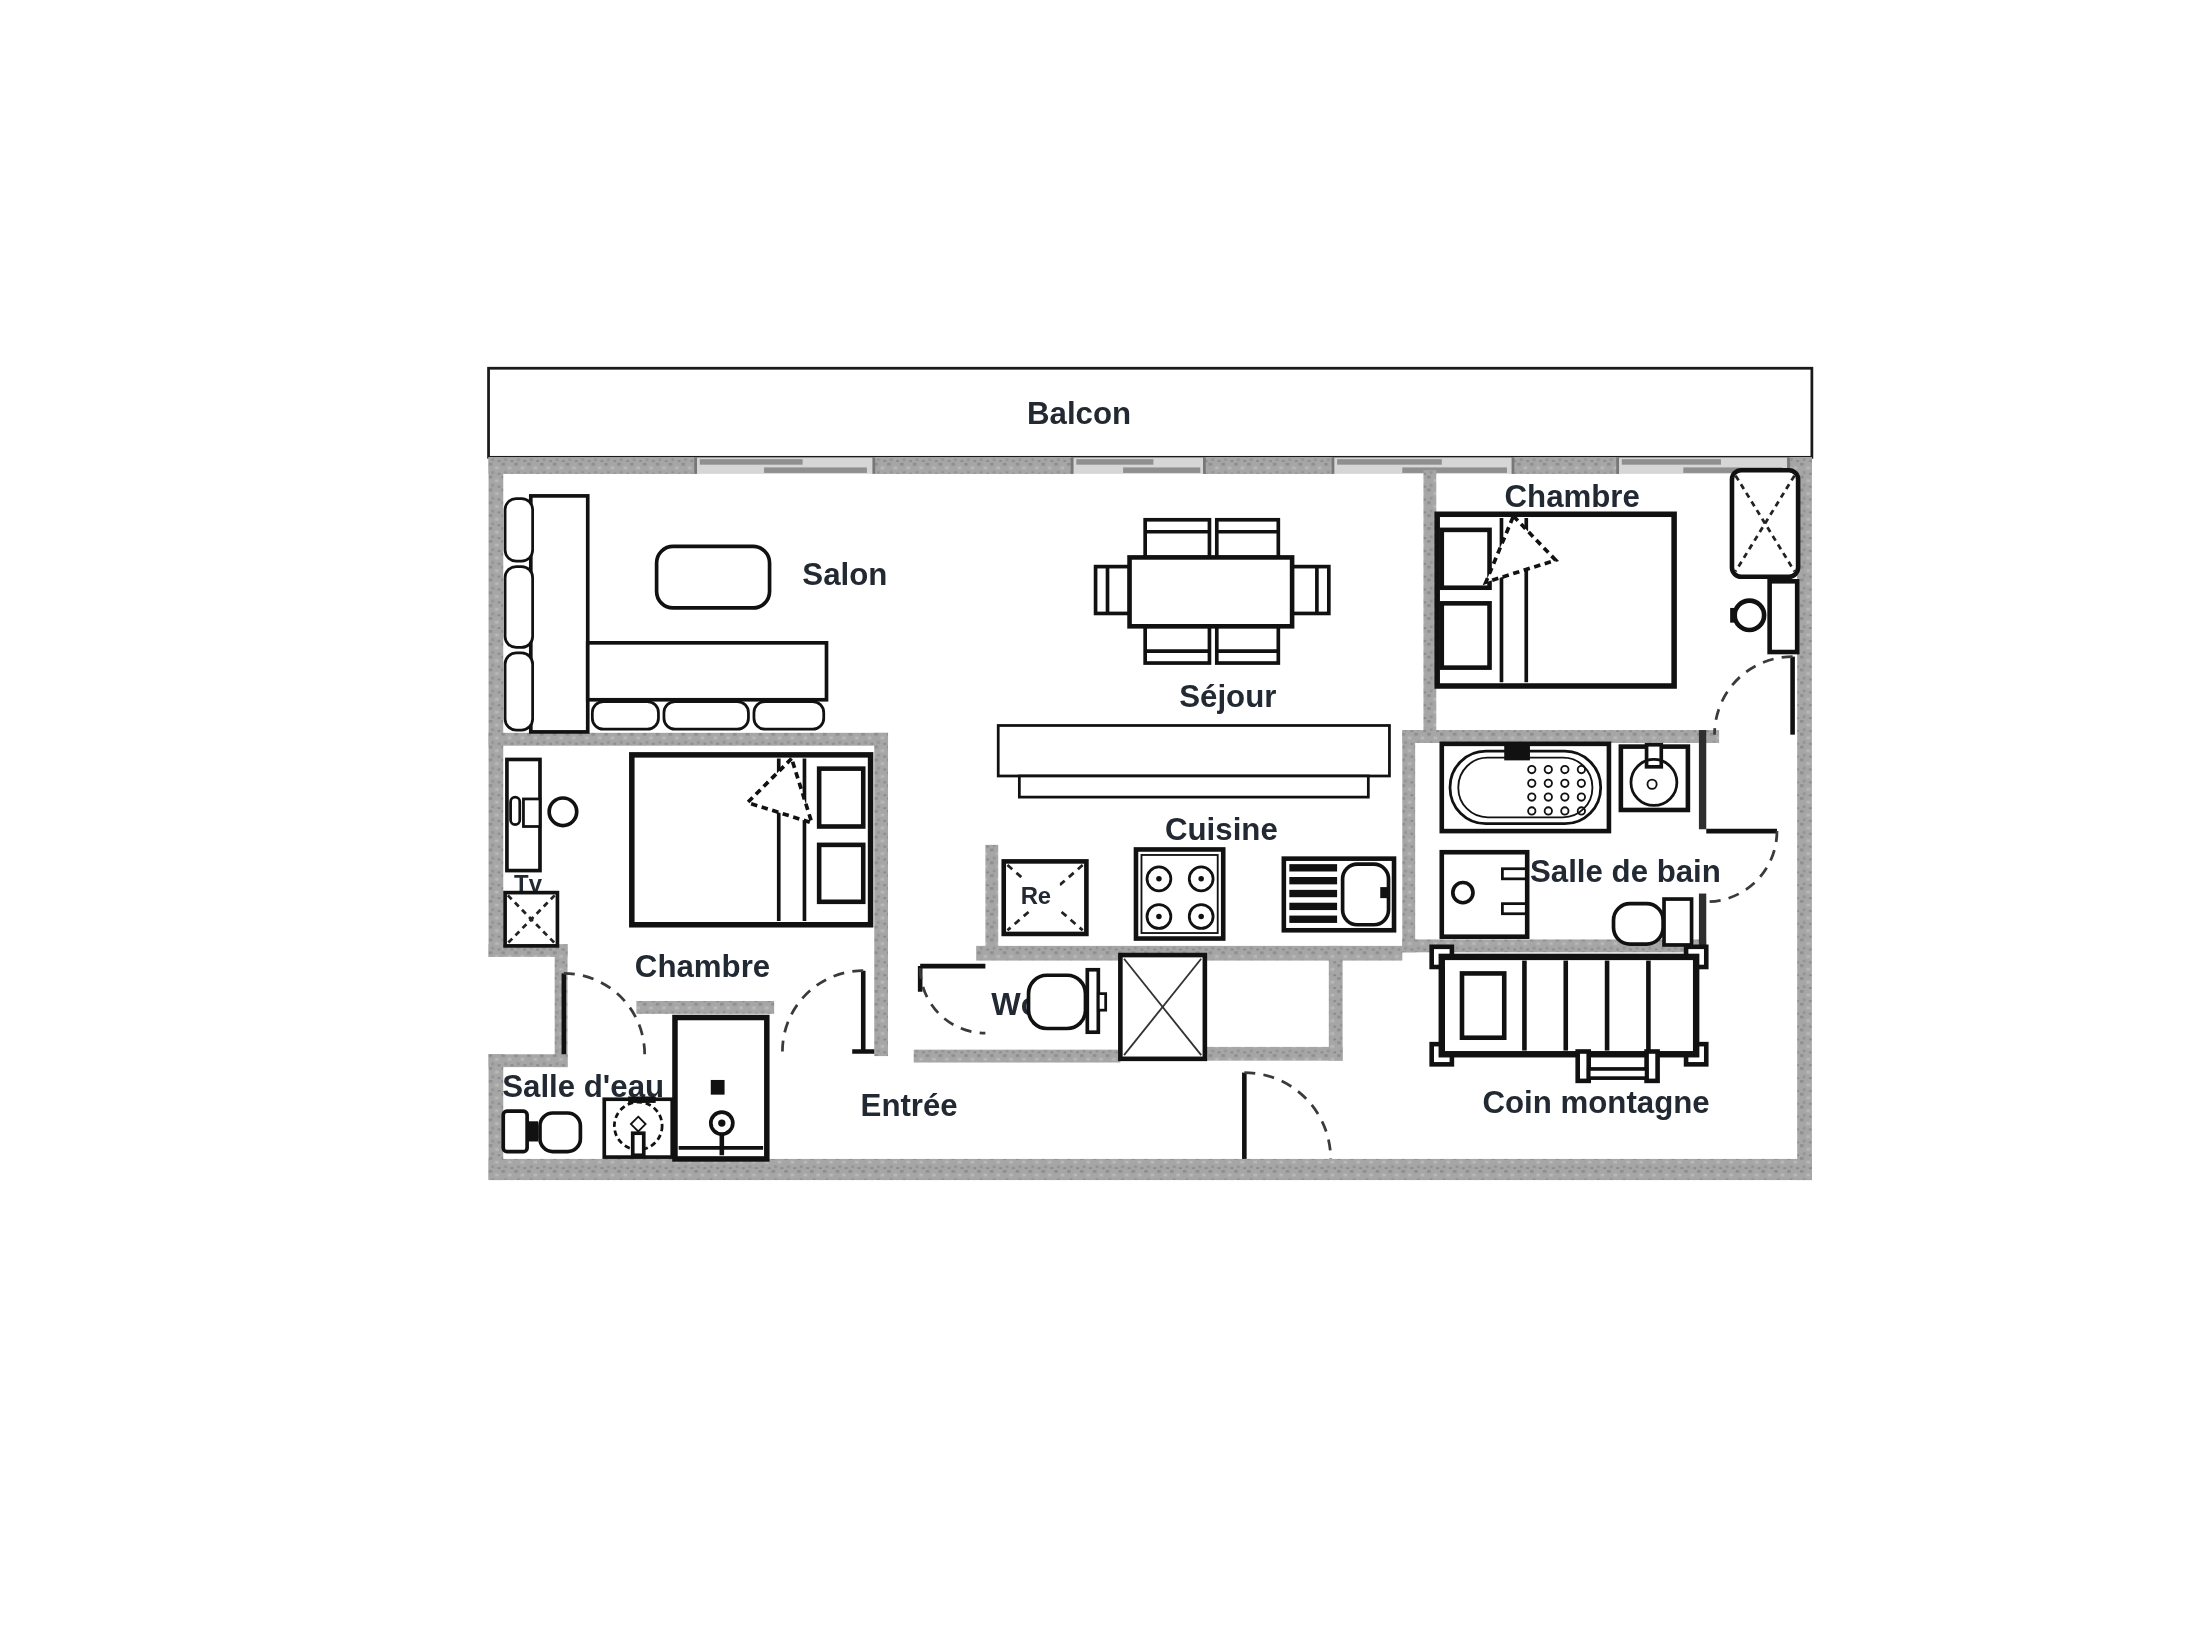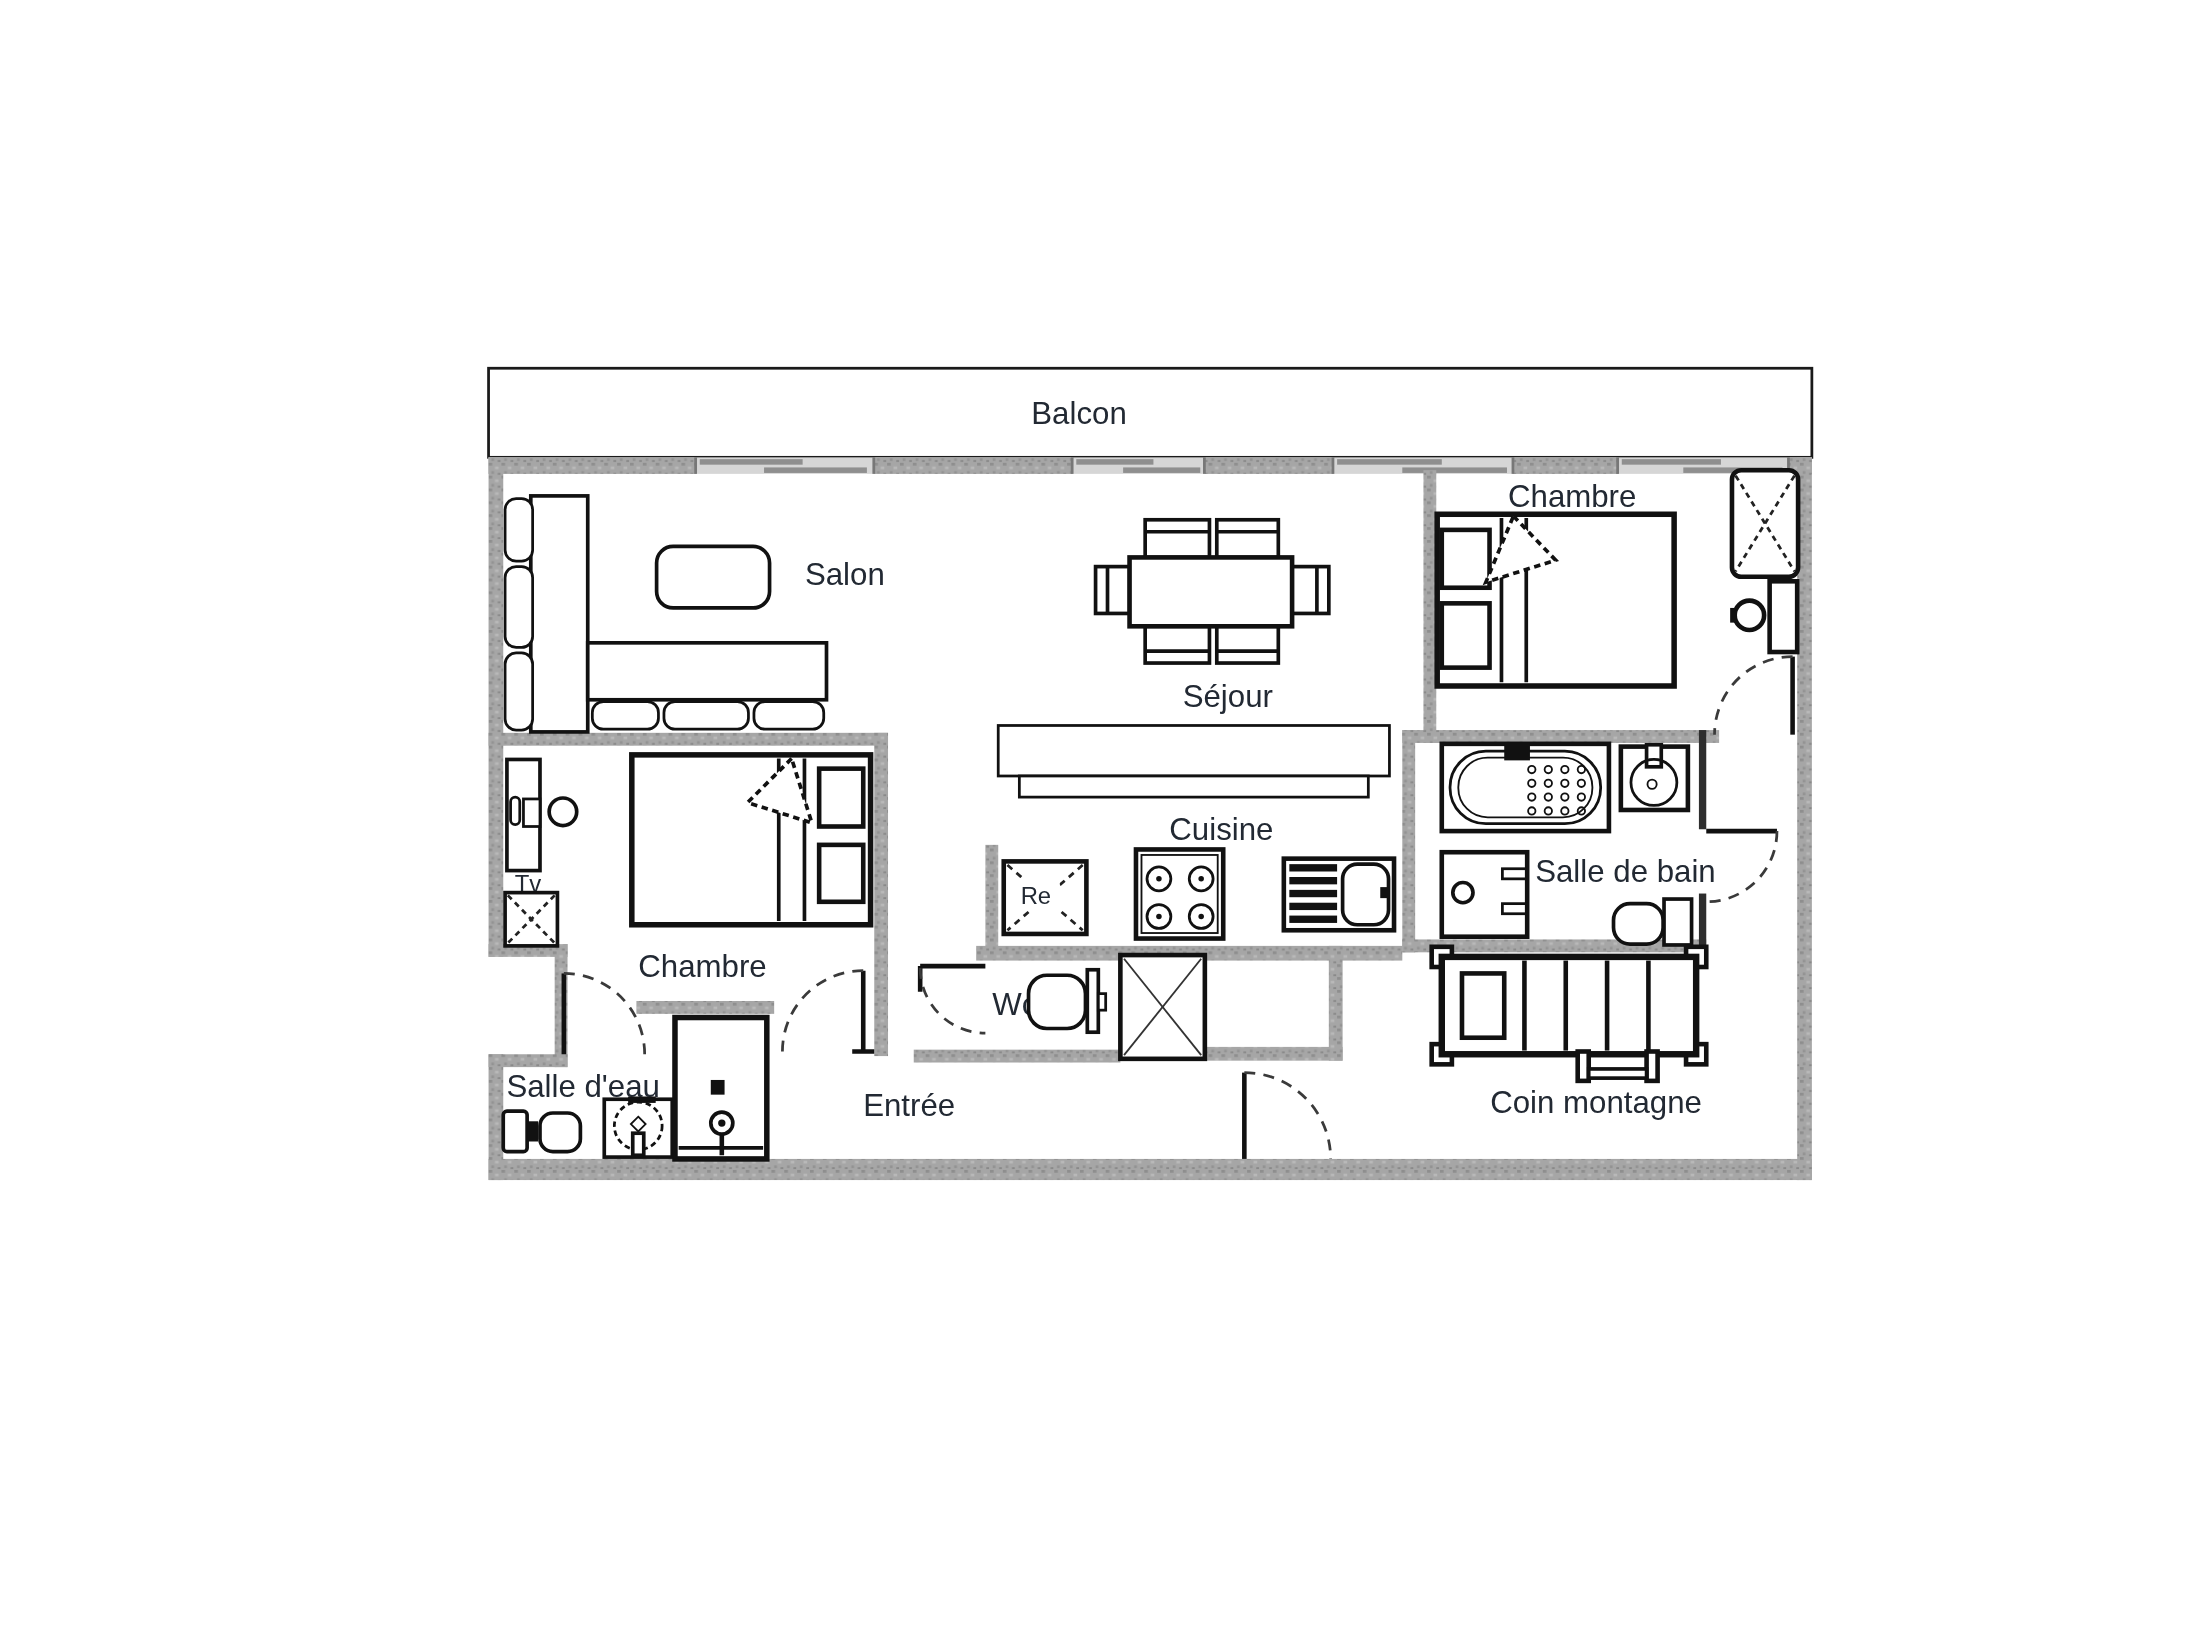--- a/index.html
+++ b/index.html
@@ -1,17 +1,17 @@
 <!DOCTYPE html>
 <html style="font-size:14.7px"><head>
 <meta charset="utf-8">
 <style>
   html,body{margin:0;padding:0;background:#ffffff;}
   body{font-family:"Liberation Sans", sans-serif;}
-  .stage{position:relative;width:2204px;height:1310px;background:#ffffff;overflow:hidden;}
+  .stage{position:relative;width:2204px;height:1310px;background:#ffffff;overflow:hidden;font-weight:bold;}
   svg{display:block;}
   .room-label{font-family:"Liberation Sans", sans-serif;font-size:34px;fill:#222933;}
   .small-label{font-family:"Liberation Sans", sans-serif;font-size:26px;fill:#222933;}
   .wall{stroke:none;}
   .furn{fill:#ffffff;stroke:#111111;}
   .door-arc{fill:none;stroke:#3a3a3a;stroke-width:3;stroke-dasharray:12 9;}
   .door-leaf{fill:none;stroke:#111111;stroke-width:5;}
 </style>
 </head>
 <body>

